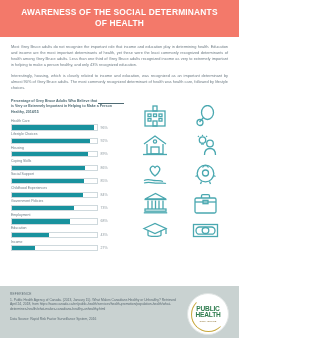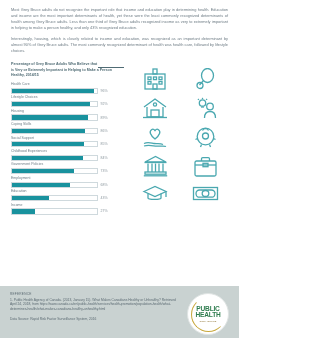--- a/index.html
+++ b/index.html
@@ -209,20 +209,23 @@
     letter-spacing: 0.2px;
     margin-top: 0.8px;
     text-transform: uppercase;
   }
 </style>
 </head>
 <body>
 
 <div class="page">
 
+  <div class="header">
+    <div class="header-title">AWARENESS OF THE SOCIAL DETERMINANTS OF HEALTH</div>
+  </div>
 
   <div class="body-copy">
     <p class="para">Most Grey Bruce adults do not recognize the important role that income and education play in determining health. Education and income are the most important determinants of health, yet these were the least commonly recognized determinants of health among Grey Bruce adults. Less than one third of Grey Bruce adults recognized income as very to extremely important in helping to make a person healthy, and only 43% recognized education.</p>
     <p class="para">Interestingly, housing, which is closely related to income and education, was recognized as an important determinant by almost 90% of Grey Bruce adults. The most commonly recognized determinant of health was health care, followed by lifestyle choices.</p>
   </div>
 
   <div class="main">
 
     <div class="chart-col">
       <div class="chart-title">

